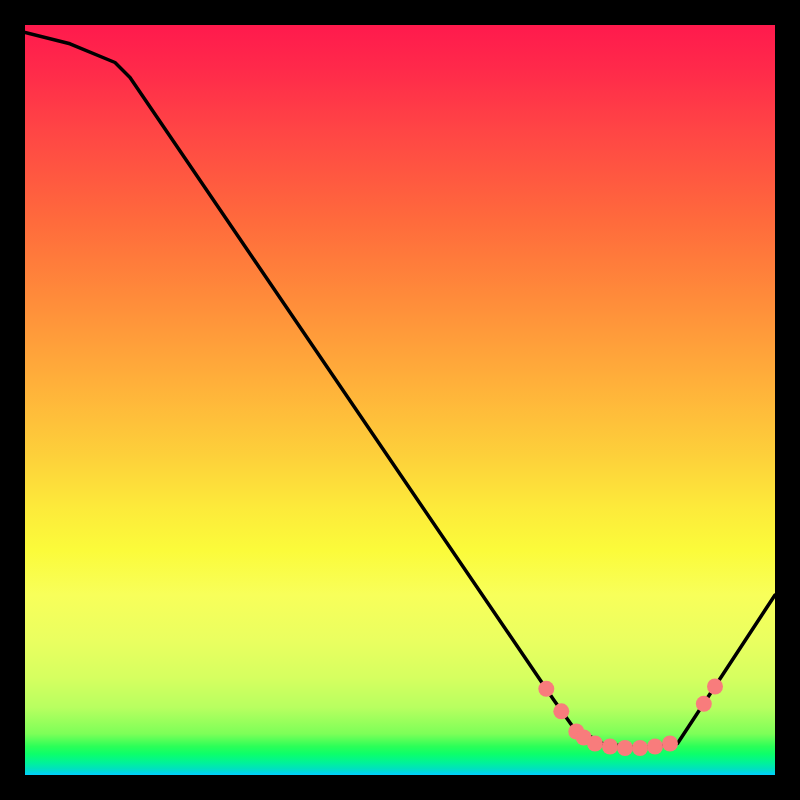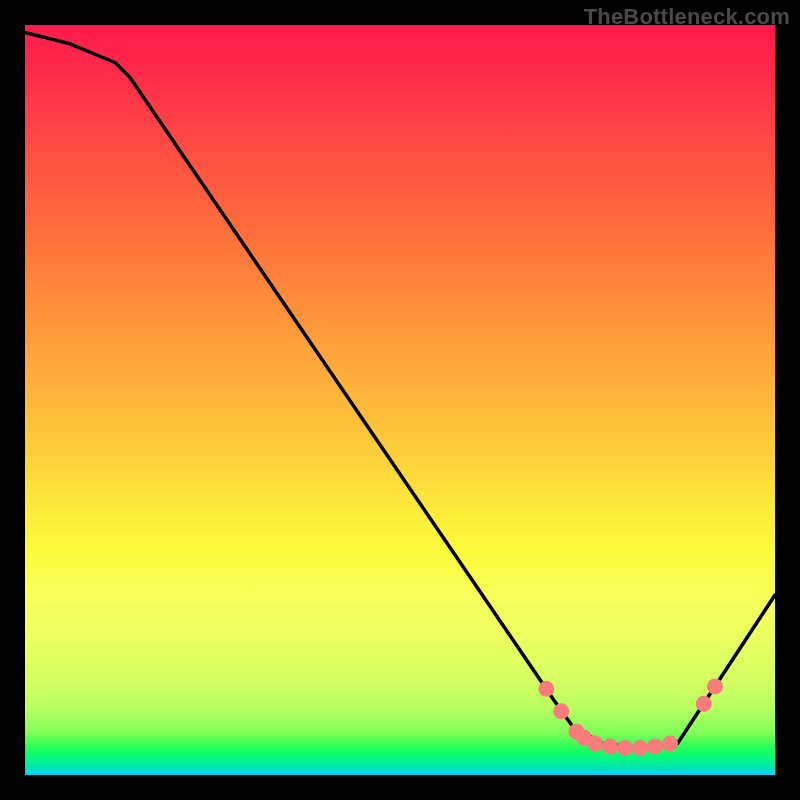--- a/index.html
+++ b/index.html
@@ -80,21 +80,20 @@
   .pt {
     fill: #f87c7c;
     stroke: none;
   }
 </style>
 </head>
 <body>
 
 <div class="frame">
 
-  <div class="attribution">TheBottleneck.com</div>
 
   <div class="plot-area">
     <div class="gradient"></div>
 
     <svg class="curve" viewBox="0 0 750 750" preserveAspectRatio="none">
       <path class="curve-path" d="M0.0 7.5 L45.0 18.8 L90.0 37.5 L105.0 52.5 L105.0 52.5 L528.8 675.0 L528.8 675.0 L547.5 701.3 L577.5 718.5 L615.0 723.0 L652.5 718.5 L652.5 718.5 L750.0 570.0"></path>
       <g id="points-group">
           <circle class="pt" r="8" cx="521.3" cy="663.8"></circle>
           <circle class="pt" r="8" cx="536.3" cy="686.3"></circle>
           <circle class="pt" r="8" cx="551.3" cy="706.5"></circle>

